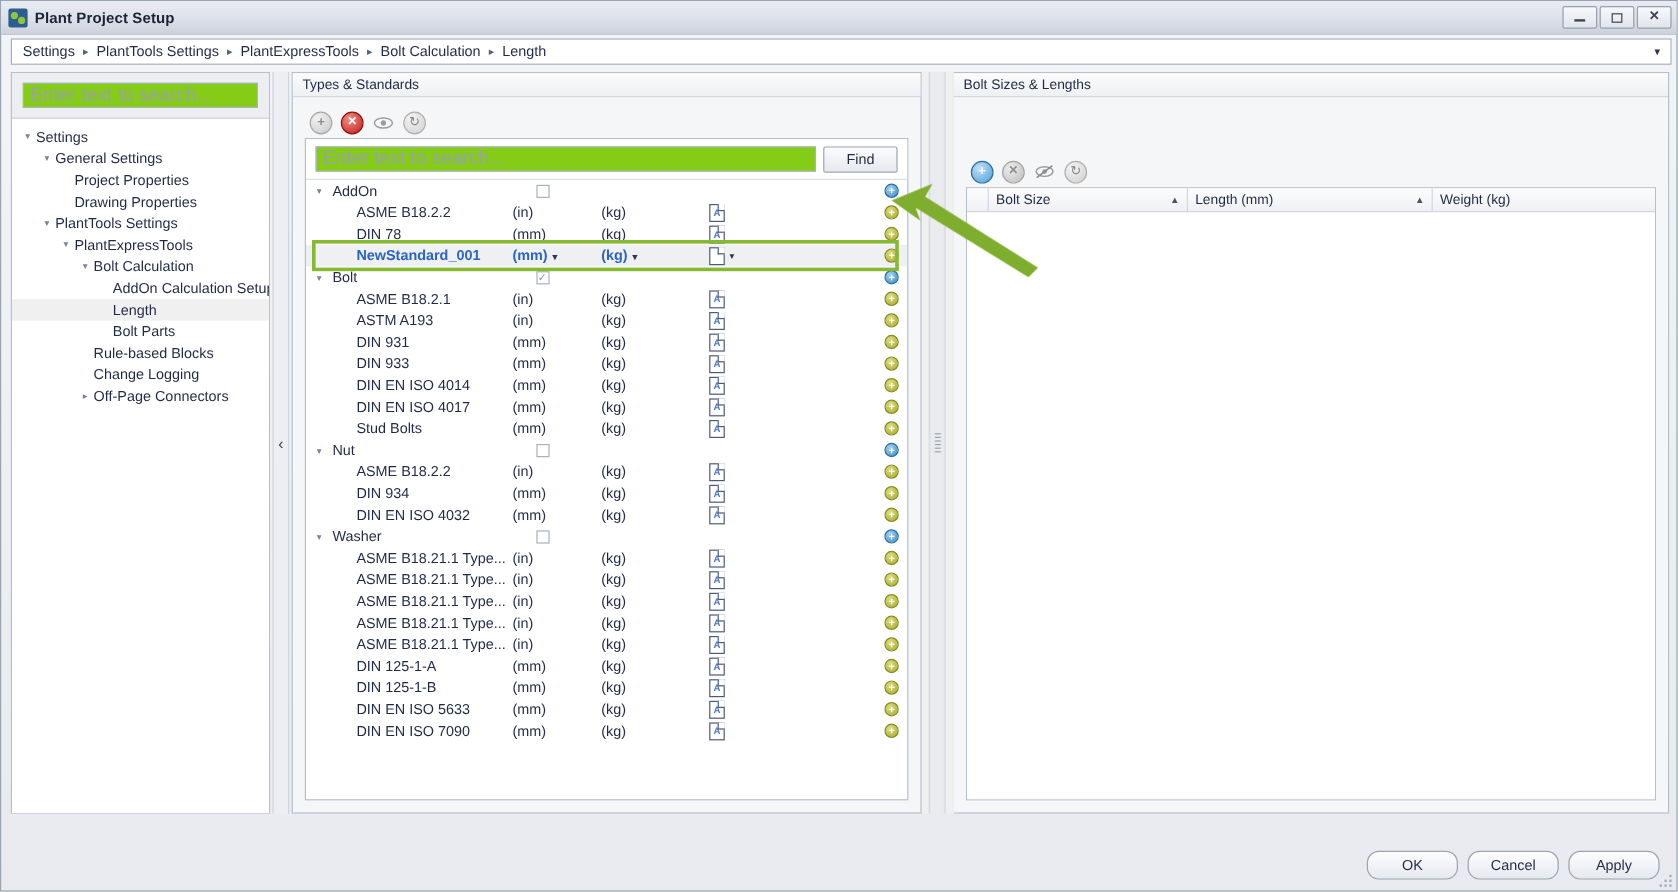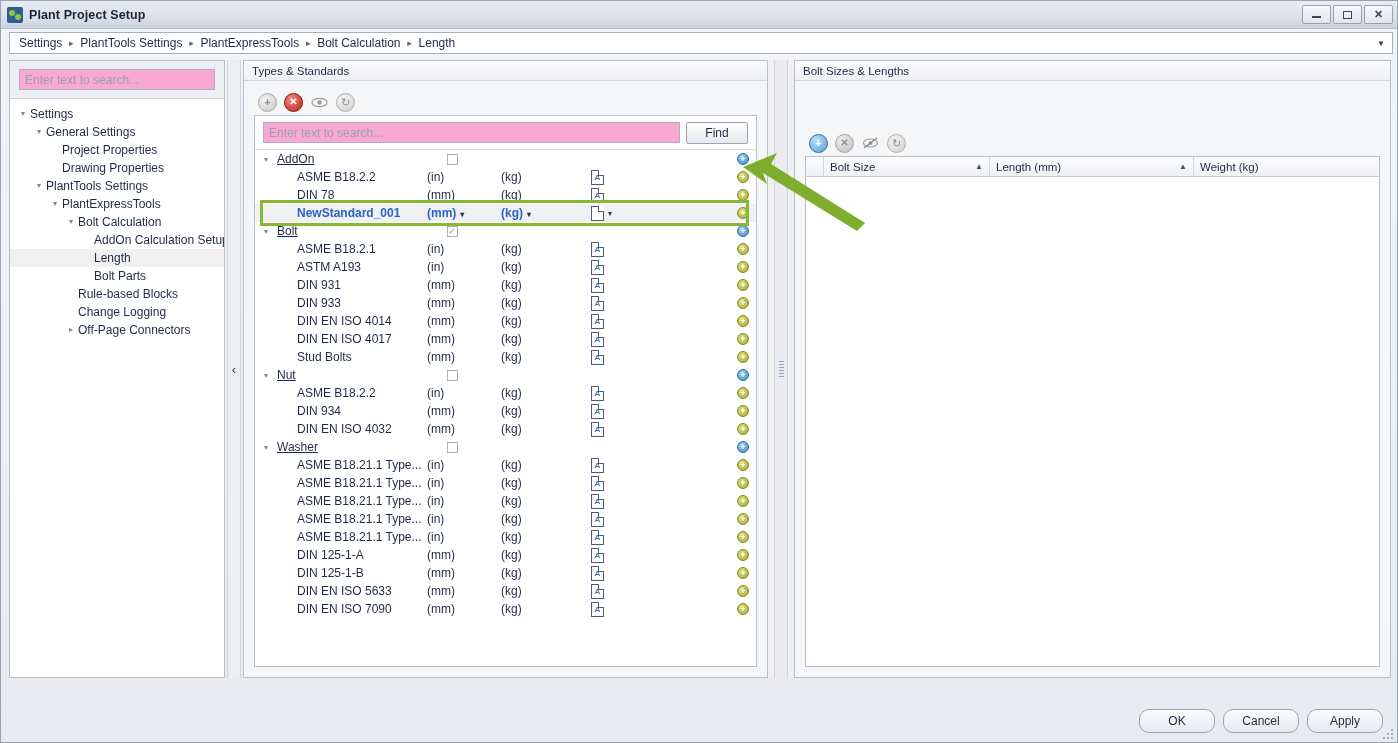--- a/index.html
+++ b/index.html
@@ -96,23 +96,23 @@
   }
   .left-search-wrap {
     background: #eceef2;
     border-bottom: 1px solid #ccd2db;
     padding: 8px 9px;
     flex: 0 0 auto;
   }
   .txt-input {
     width: 100%; height: 21px;
     border: 1px solid #aab2be;
-    background: #f9a8d4;
+    background: #84cc16;
     font-family: "Liberation Sans", sans-serif;
-    font-size: 12px;
+    font-size: 16px;
     color: #1f2a44;
     padding: 0 5px;
     outline: none;
   }
   .txt-input::placeholder { color: #9aa1ac; }
   .tree { flex: 1 1 auto; overflow: auto; padding: 6px 0 0 0; background: #fff; }
   .tree-row {
     height: 18px; display: flex; align-items: center;
     font-size: 12px; color: #1f2a44;
     padding-right: 4px; white-space: nowrap;
@@ -226,21 +226,21 @@
     height: 22px; padding: 0 14px;
     cursor: pointer;
   }
   .find-btn { width: 62px; flex: 0 0 62px; padding: 0; }
 
   .rows { flex: 1 1 auto; overflow: auto; position: relative; }
   .row {
     height: 18px; display: flex; align-items: center;
     font-size: 12px; color: #1f2a44; white-space: nowrap;
   }
-  .row.group > .c-name { padding-left: 0; text-decoration: underline; }
+  .row.group > .c-name { padding-left: 0; }
   .c-tw { width: 22px; flex: 0 0 22px; text-align: center; font-size: 8px; color: #7a8598; }
   .c-name { width: 150px; flex: 0 0 150px; }
   .row.child .c-name { padding-left: 20px; }
   .c-chk { width: 50px; flex: 0 0 50px; display: flex; justify-content: center; }
   .c-unit { width: 74px; flex: 0 0 74px; }
   .c-wunit { width: 90px; flex: 0 0 90px; }
   .c-doc { width: 60px; flex: 0 0 60px; display: flex; align-items: center; }
   .c-add { margin-left: auto; width: 26px; flex: 0 0 26px; display: flex; justify-content: center; }
 
   .chk {

